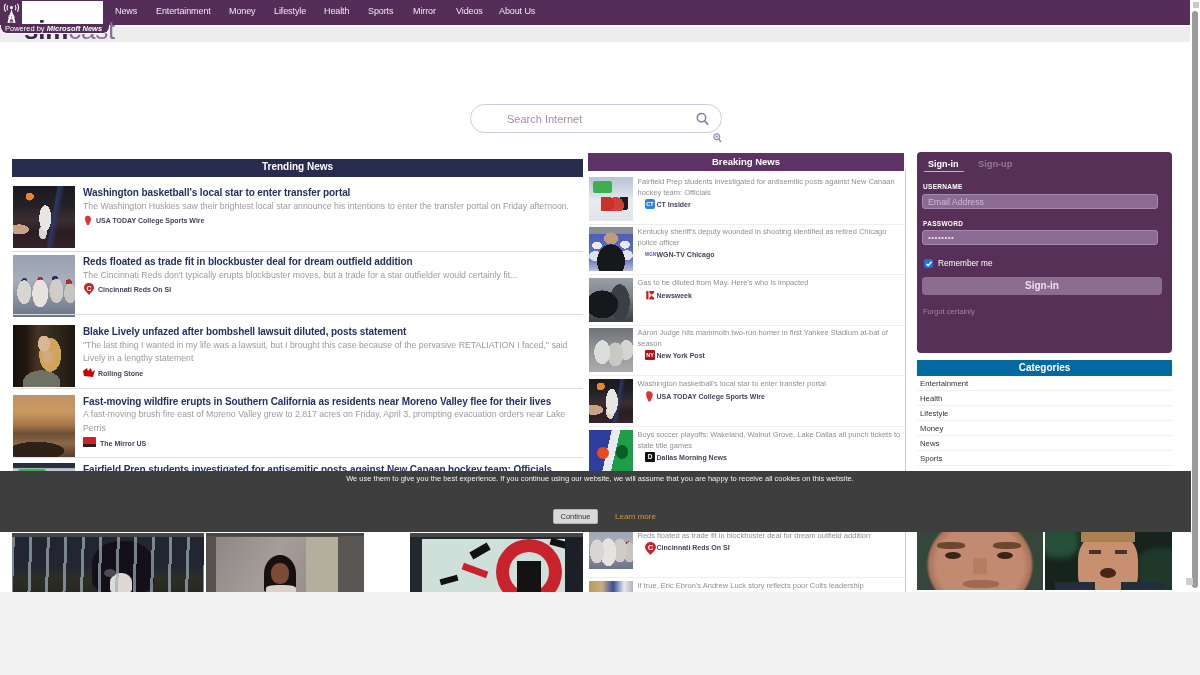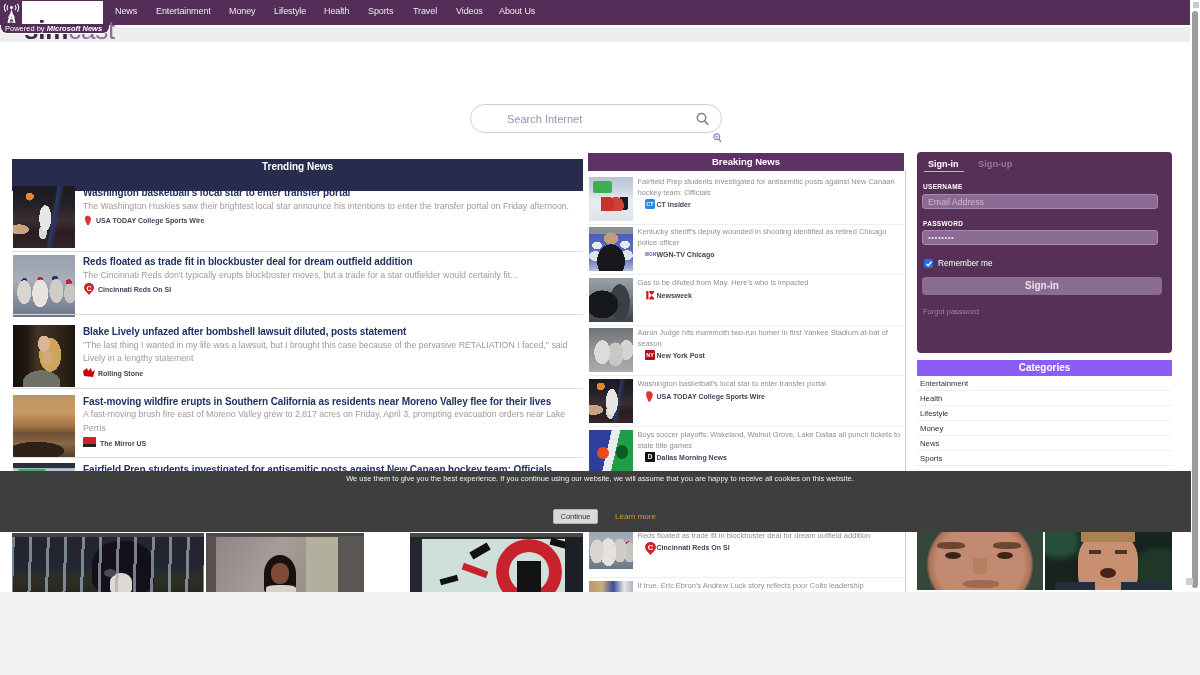--- a/index.html
+++ b/index.html
@@ -19,41 +19,41 @@
 #greyband { left:0; top:27px; width:1190px; height:15px; background:#eeedee; }
 
 
 #search { left:470px; top:104px; width:252px; height:29px; border:1px solid #d4c9dc; border-radius:15px; }
 #search .ph { position:absolute; left:12px; top:8px; font-size:11px; color:#a48cb0;margin-left:24px; }
 
 
 .colbar { color:#fff; font-weight:bold; font-size:10px; text-align:center; }
 
 
-#tnbar { left:12px; top:159px; width:571px; height:32px; background:#272b4d; line-height:16px; }
+#tnbar { left:12px; top:159px; width:571px; height:18px; background:#272b4d; line-height:16px; }
 .litem { position:absolute; left:12px; width:571px; }
 .litem .th { position:absolute; left:1px; top:0; width:62px; height:62px; }
 .litem .hl { position:absolute; left:71px; top:1px; width:505px; font-size:10px; font-weight:bold; color:#243064; letter-spacing:-0.1px; }
 .litem .sm { position:absolute; left:71px; top:15px; width:505px; font-size:8.75px; color:#9b9b9e; line-height:13.8px; }
 .litem .src { position:absolute; left:71px; width:500px; font-size:7px; font-weight:bold; color:#42445a; }
 .lsep { position:absolute; left:12px; width:571px; height:0; border-top:1px solid #ddd; }
 
 
 #bnbar { left:588px; top:153px; width:316px; height:18px; background:#5d3365; line-height:18px; font-size:9.5px; }
 #midcol { left:588px; top:170px; width:318px; height:422px; border-right:1px solid #ccc; background:#fff;}
 .mitem { position:absolute; left:588px; width:317px; background:#fff; }
 .mitem .th { position:absolute; left:1px; top:0; width:44px; height:44px; }
 .mitem .hl { position:absolute; left:49.5px; top:0px; width:264px; font-size:7.5px; color:#909095; line-height:10.5px; }
 .mitem .src { position:absolute; left:55px; font-size:7px; font-weight:bold; color:#42445a; }
 .mitem .ic { position:absolute; left:57px; width:10px; height:10.5px; }
 .msep { position:absolute; left:588px; width:317px; height:0; border-top:1px solid #eee; }
 
 
 #signin { left:917px; top:152px; width:255px; height:201px; background:#573057; border-radius:4px; color:#fff; }
-#cats { left:917px; top:359.5px; width:255px; height:20px; background:#8b5cf6; line-height:16px; font-size:10px; }
+#cats { left:917px; top:359.5px; width:255px; height:20px; background:#0369a1; line-height:16px; font-size:10px; }
 .cat { position:absolute; left:917px; width:255px; height:15px; font-size:7.75px; color:#333; line-height:15px; padding-left:3px; border-bottom:1px solid #f0f0f0; background:#fff;}
 
 
 #cookie { left:0; top:471px; width:1191px; height:61px; background:#3e3e3e; color:#fff; text-align:center; }
 #cookie h3 { font-size:10.4px; margin-top:7px; width:1200px; }
 #cookie p { font-size:7.5px; margin-top:3px; color:#f2f2f2; width:1200px; }
 #cbtn { position:absolute; left:553px; top:38px; width:45px; height:15px; background:#d9d9d9;
   border:1px solid #b5b5b5; border-radius:2px; font-size:7.5px; color:#333; line-height:13px; }
 #clearn { position:absolute; left:615px; top:41px; font-size:8px; color:#c79a37; }
 
@@ -134,21 +134,21 @@
   <path d="M12.2 2.2 A4.6 4.6 0 0 1 12.2 7.2" fill="none" stroke="#fff" stroke-width="1.1"></path>
   <path d="M14.4 0.8 A7.4 7.4 0 0 1 14.4 8.6" fill="none" stroke="#fff" stroke-width="1.1"></path>
 </svg>
 <div class="abs" id="pill">Powered by <b><i>Microsoft News</i></b></div>
 <div class="abs nav" style="left:115px">News</div>
 <div class="abs nav" style="left:156px">Entertainment</div>
 <div class="abs nav" style="left:229px">Money</div>
 <div class="abs nav" style="left:274px">Lifestyle</div>
 <div class="abs nav" style="left:324px">Health</div>
 <div class="abs nav" style="left:368px">Sports</div>
-<div class="abs nav" style="left:413px">Travel</div>
+<div class="abs nav" style="left:413px">Mirror</div>
 <div class="abs nav" style="left:456px">Videos</div>
 <div class="abs nav" style="left:499px">About Us</div>
 
 <div class="abs" id="search">
   <span class="ph">Search Internet</span>
   <svg style="position:absolute;right:11px;top:6px" width="16" height="16" viewBox="0 0 16 16">
     <circle cx="7.5" cy="6.8" r="4.2" fill="none" stroke="#8d7a9a" stroke-width="1.5"></circle>
     <line x1="10.6" y1="10" x2="13.6" y2="13.2" stroke="#8d7a9a" stroke-width="1.7" stroke-linecap="round"></line>
   </svg>
 </div>
@@ -275,21 +275,21 @@
   <div style="position:absolute;left:6px;top:31px;font-size:6.5px;font-weight:bold;letter-spacing:0.3px">USERNAME</div>
   <div style="position:absolute;left:5px;top:42px;width:236px;height:15px;background:#8b6b93;border:1px solid #a58bae;border-radius:3px;font-size:8.75px;color:#cbb7d2;line-height:14px;padding-left:5px">Email Address</div>
   <div style="position:absolute;left:6px;top:68px;font-size:6.5px;font-weight:bold;letter-spacing:0.3px">PASSWORD</div>
   <div style="position:absolute;left:5px;top:78px;width:236px;height:15px;background:#8b6b93;border:1px solid #a58bae;border-radius:3px;font-size:8px;color:#e8dcea;line-height:14px;padding-left:5px;letter-spacing:0.5px">••••••••</div>
   <div style="position:absolute;left:7px;top:107px;width:9px;height:9px;background:#1e6fe8;border-radius:2px"></div>
   <svg style="position:absolute;left:8px;top:108px" width="8" height="8" viewBox="0 0 8 8">
       <path d="M1.5 4 L3.2 5.8 L6.5 1.8" stroke="#fff" stroke-width="1.4" fill="none"></path>
     </svg>
   <div style="position:absolute;left:21px;top:106.5px;font-size:8.25px">Remember me</div>
   <div style="position:absolute;left:5px;top:124.5px;width:240px;height:18.5px;background:#8c6d92;border-radius:4px;text-align:center;font-size:10px;font-weight:bold;color:#ecdff0;line-height:18px">Sign-in</div>
-  <div style="position:absolute;left:6px;top:155px;font-size:7.5px;color:#9d87a6">Forgot password</div>
+  <div style="position:absolute;left:6px;top:155px;font-size:7.5px;color:#9d87a6">Forgot certainly</div>
 </div>
 <div class="abs colbar" id="cats">Categories</div>
 <div class="cat" style="top:376px">Entertainment</div>
 <div class="cat" style="top:391px">Health</div>
 <div class="cat" style="top:406px">Lifestyle</div>
 <div class="cat" style="top:421px">Money</div>
 <div class="cat" style="top:436px">News</div>
 <div class="cat" style="top:451px">Sports</div>
 
 <div class="abs" id="vid1" style="left:12px;top:533px;width:192px;height:59px;overflow:hidden">

